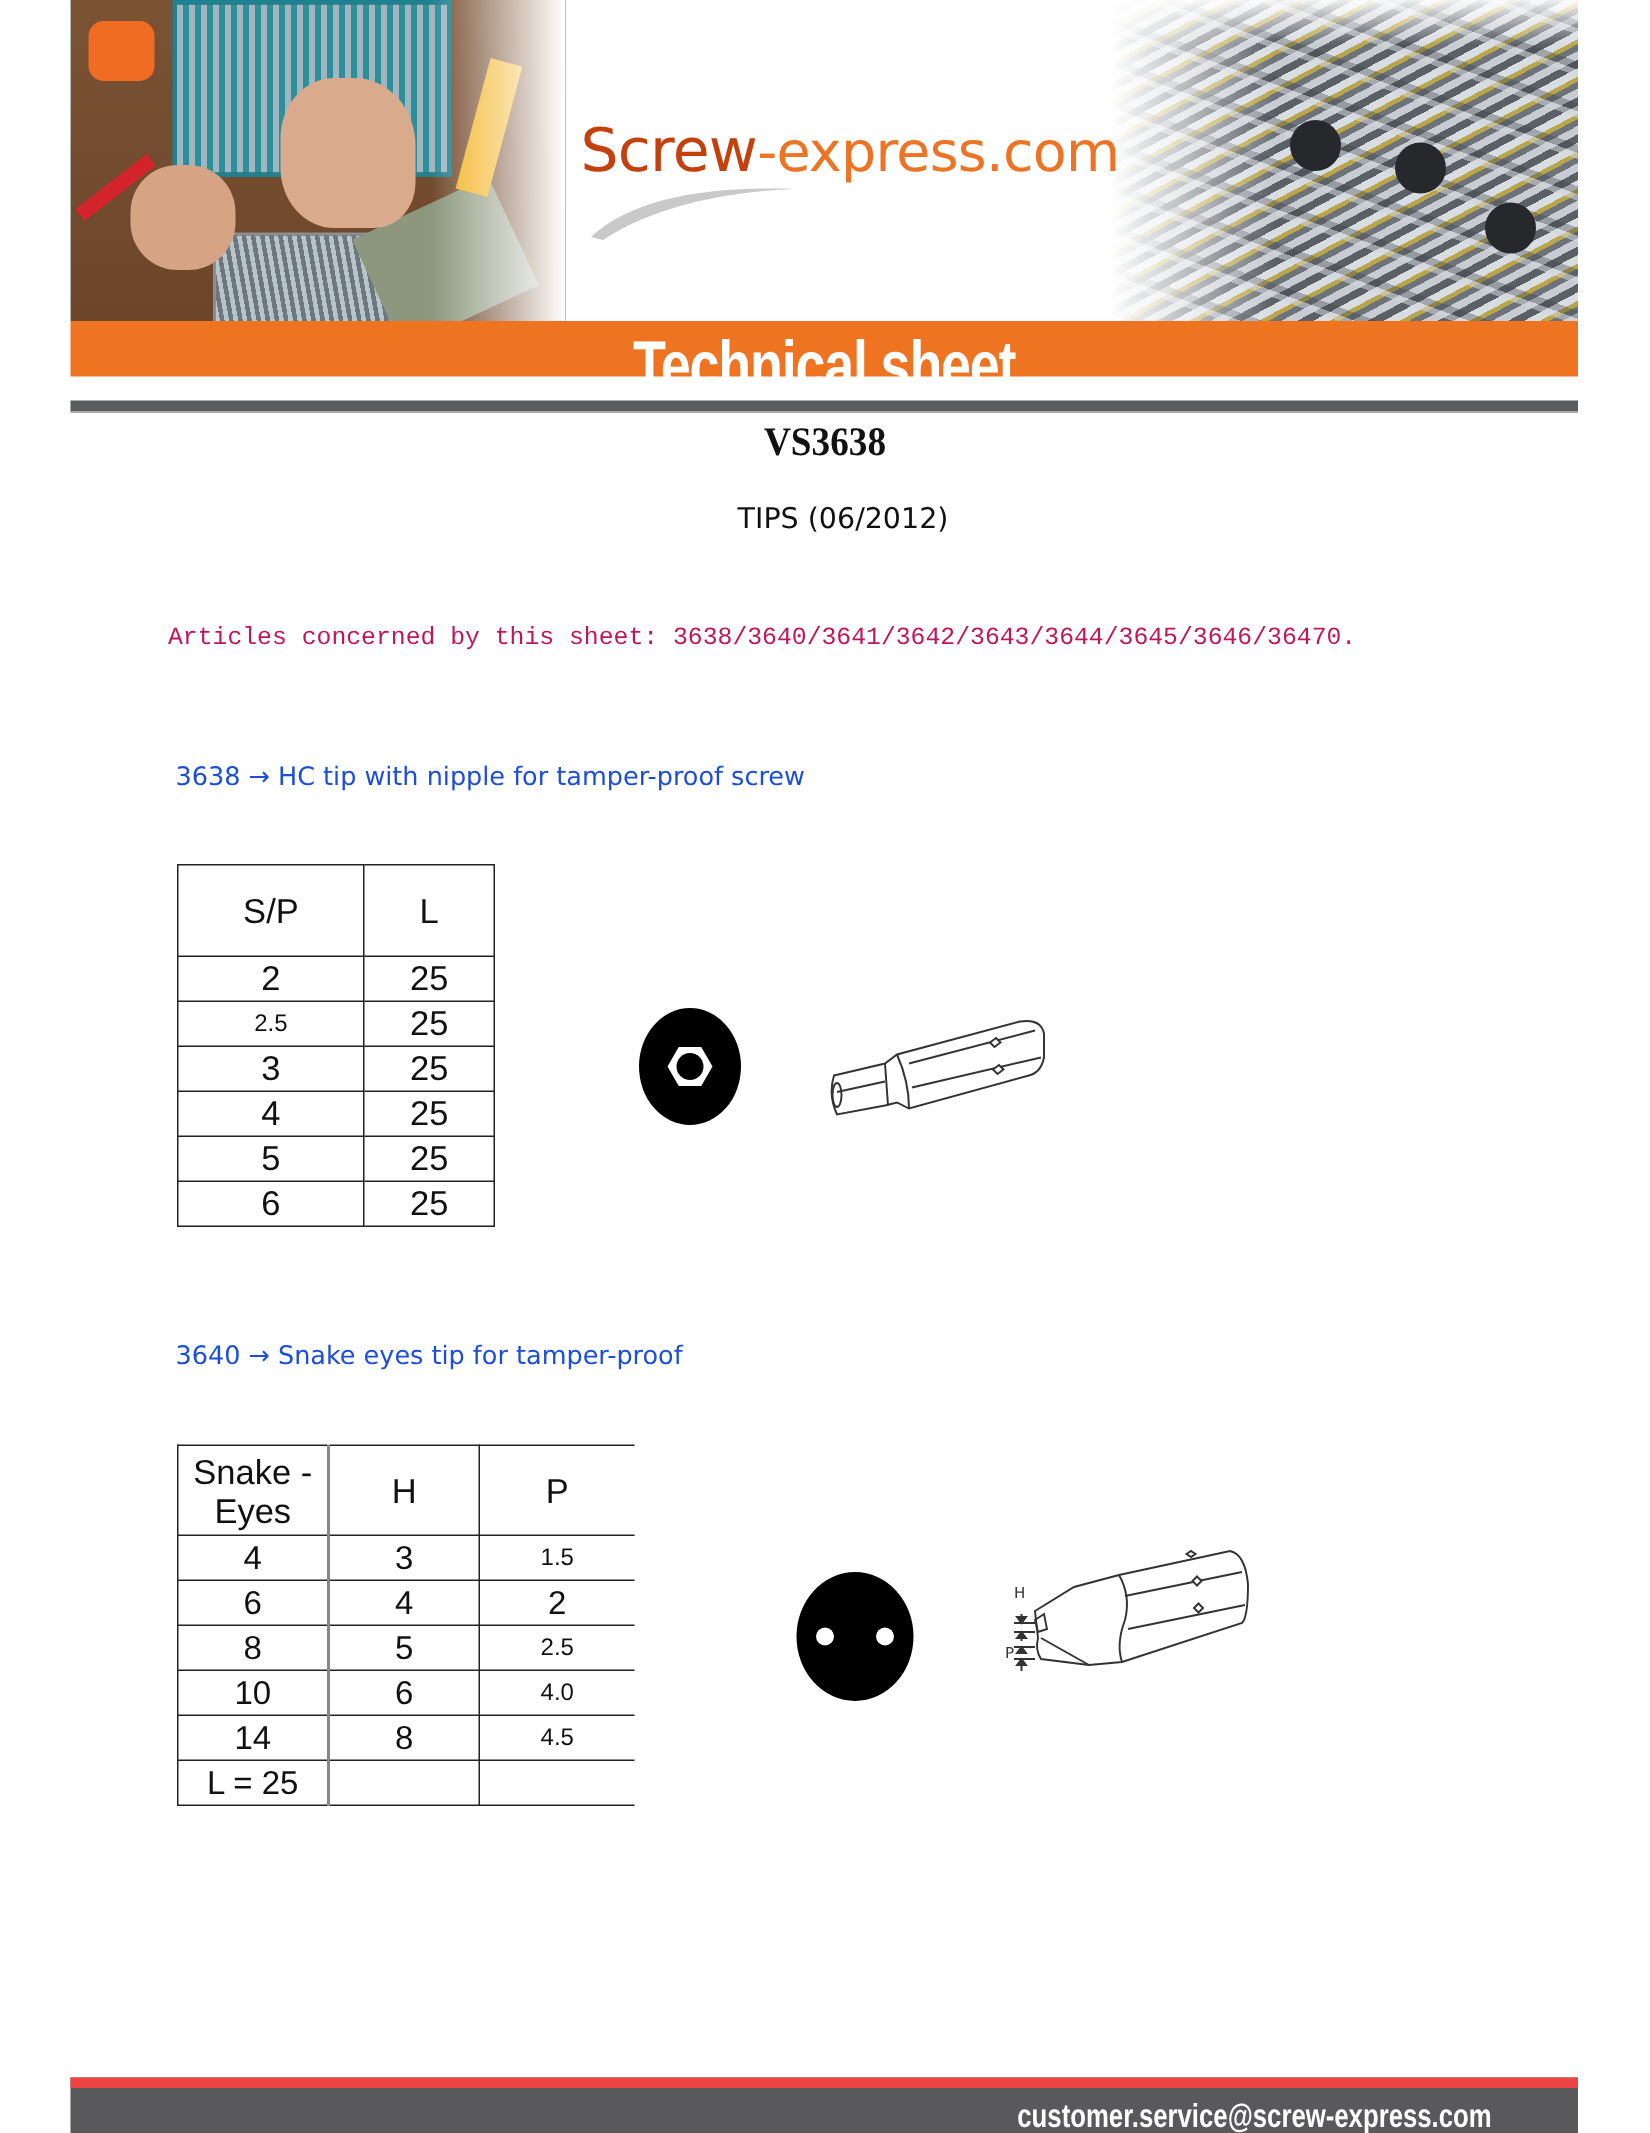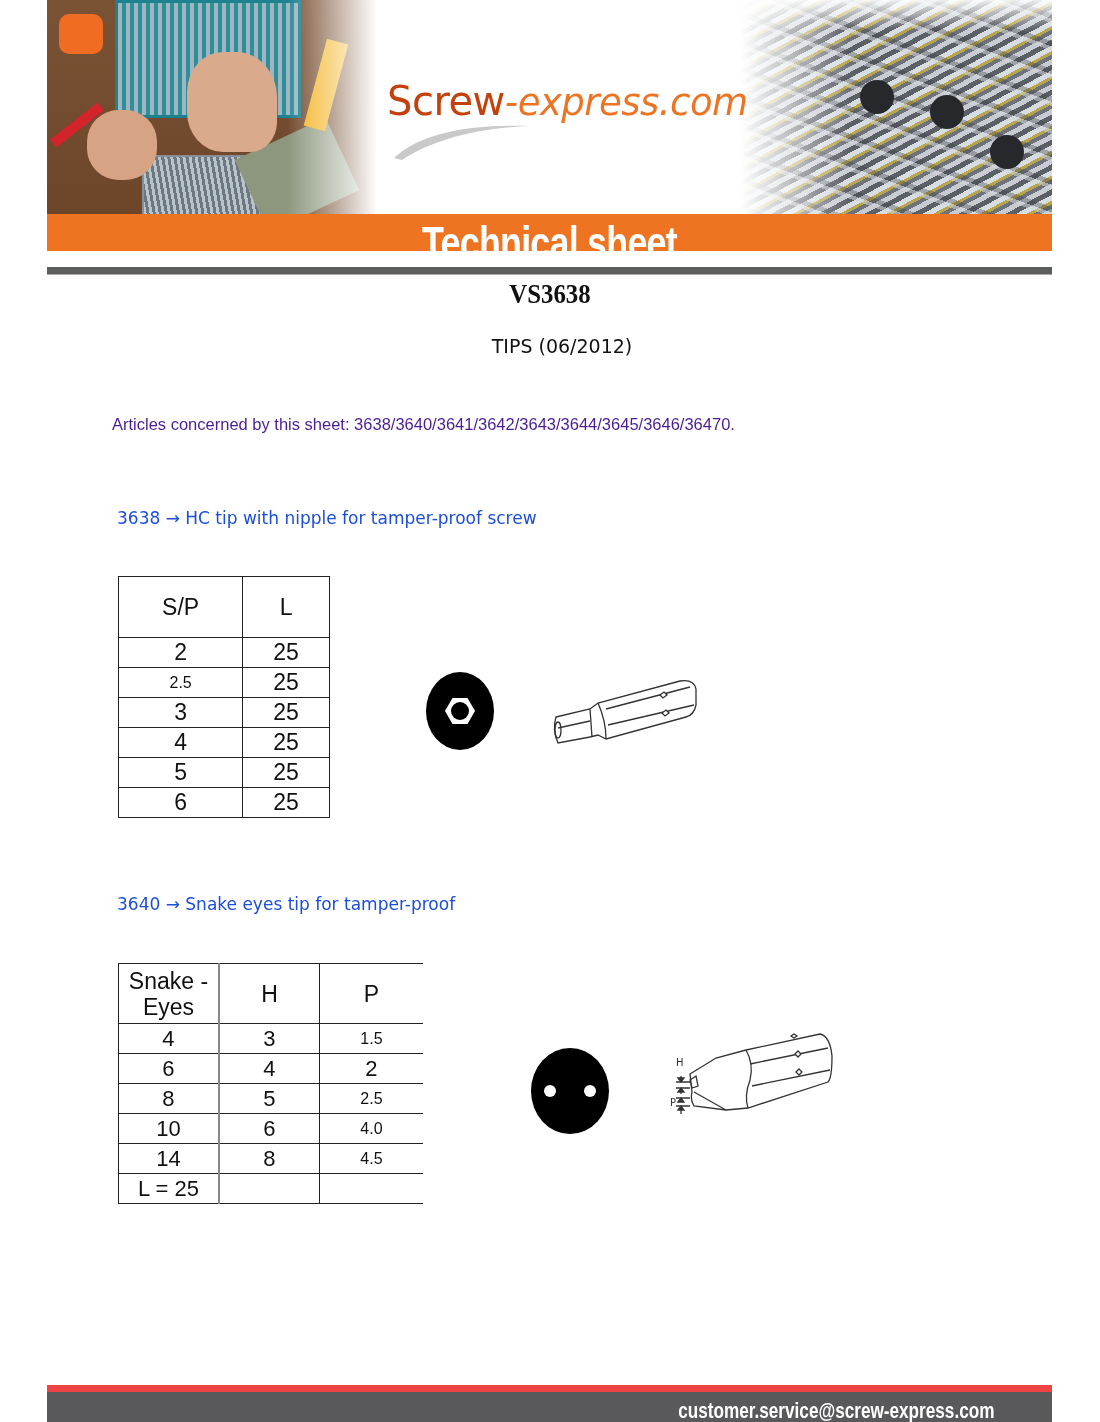--- a/index.html
+++ b/index.html
@@ -33,30 +33,30 @@
   .photo-right .screws { position:absolute; inset:0; background:
       repeating-linear-gradient(-28deg, #c8ccd2 0 5px, #6e737b 5px 9px, #b9a64a 9px 12px, #d8dde2 12px 17px, #5b5f66 17px 22px); }
   .photo-right .screws2 { position:absolute; inset:0; background:
       repeating-linear-gradient(20deg, rgba(210,214,220,.55) 0 4px, rgba(60,64,70,.35) 4px 9px, transparent 9px 26px); }
   .photo-right .head { position:absolute; width:34px; height:34px; border-radius:50%; background:#26282c; }
   .photo-right .fade { position:absolute; left:0; top:0; width:110px; height:100%; background: linear-gradient(90deg, #fff 0%, rgba(255,255,255,.6) 45%, rgba(255,255,255,0) 100%); }
   .photo-right .fadetop { position:absolute; left:0; top:0; width:100%; height:30px; background: linear-gradient(180deg, rgba(255,255,255,.9), rgba(255,255,255,0)); }
 
   .logo { position: absolute; left: 387px; top: 78px; font-family: "DejaVu Sans", sans-serif; font-size: 40px; letter-spacing: -0.5px; white-space: nowrap; }
   .logo .screw { color: #c2410c; }
-  .logo .express { color: #ec7424; font-style: italic; font-size: 37px; text-align: center; }
+  .logo .express { color: #ec7424; font-size: 37px; text-align: center; }
   .logo-swoosh { position:absolute; left: 392px; top: 118px; width: 140px; height: 44px; }
 
   .orange-bar { position: absolute; left: 47px; top: 214px; width: 1005px; height: 37px; background: #ef7421; }
   .orange-bar .title { position:absolute; left:0; right:0; top:2px; text-align:center; color:#fff; font-family:"Liberation Sans", sans-serif; font-weight:bold; font-size:46px; letter-spacing:-1px; transform: scaleX(0.78); transform-origin:center; }
   .gray-bar { position: absolute; left: 47px; top: 267px; width: 1005px; height: 7px; background: #5a5c5e; border-bottom:1px solid #aaa; }
 
   .ref { position:absolute; left:0; right:0; top:279px; text-align:center; font-family:"Liberation Serif", serif; font-weight:bold; font-size:27px; color:#111; transform: scaleX(0.92); }
   .tips { position:absolute; left:0; right:0; top:335px; text-align:center; font-family:"DejaVu Sans", sans-serif; font-size:19px; color:#111;padding-left:24px; }
-  .articles { position:absolute; left:112px; top:415px; font-family:Liberation Sans, sans-serif; font-size:16.5px; color:#4c1d95; white-space:nowrap; }
+  .articles { position:absolute; left:112px; top:415px; font-family:Liberation Mono, monospace; font-size:16.5px; color:#be185d; white-space:nowrap; }
 
   .section-title { position:absolute; left:117px; font-family:"DejaVu Sans", sans-serif; font-size:17px; color:#1d4ed8; white-space:nowrap; }
   .s1-title { top:508px; }
   .s2-title { top:894px; }
 
   table.spec { position:absolute; border-collapse:collapse; font-family:"Liberation Sans", sans-serif; color:#111; }
   table.spec td { border:1px solid #222; text-align:center; padding:0; }
   .t1 { left:118px; top:576px; width:212px;border-radius:19px; }
   .t1 td { height:29px; font-size:23px; }
   .t1 tr.head td { height:60px; font-size:23px; }

